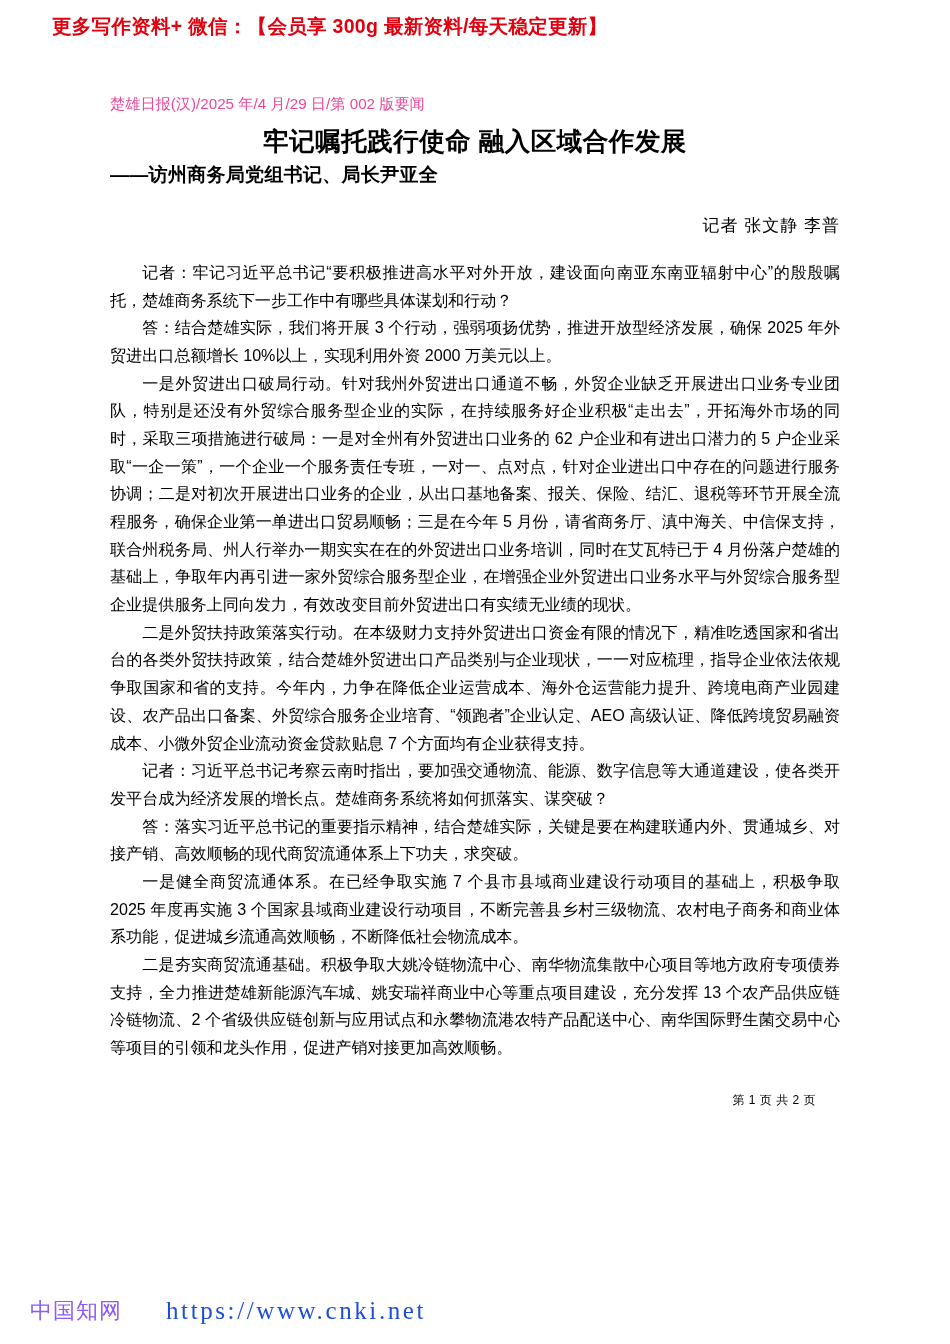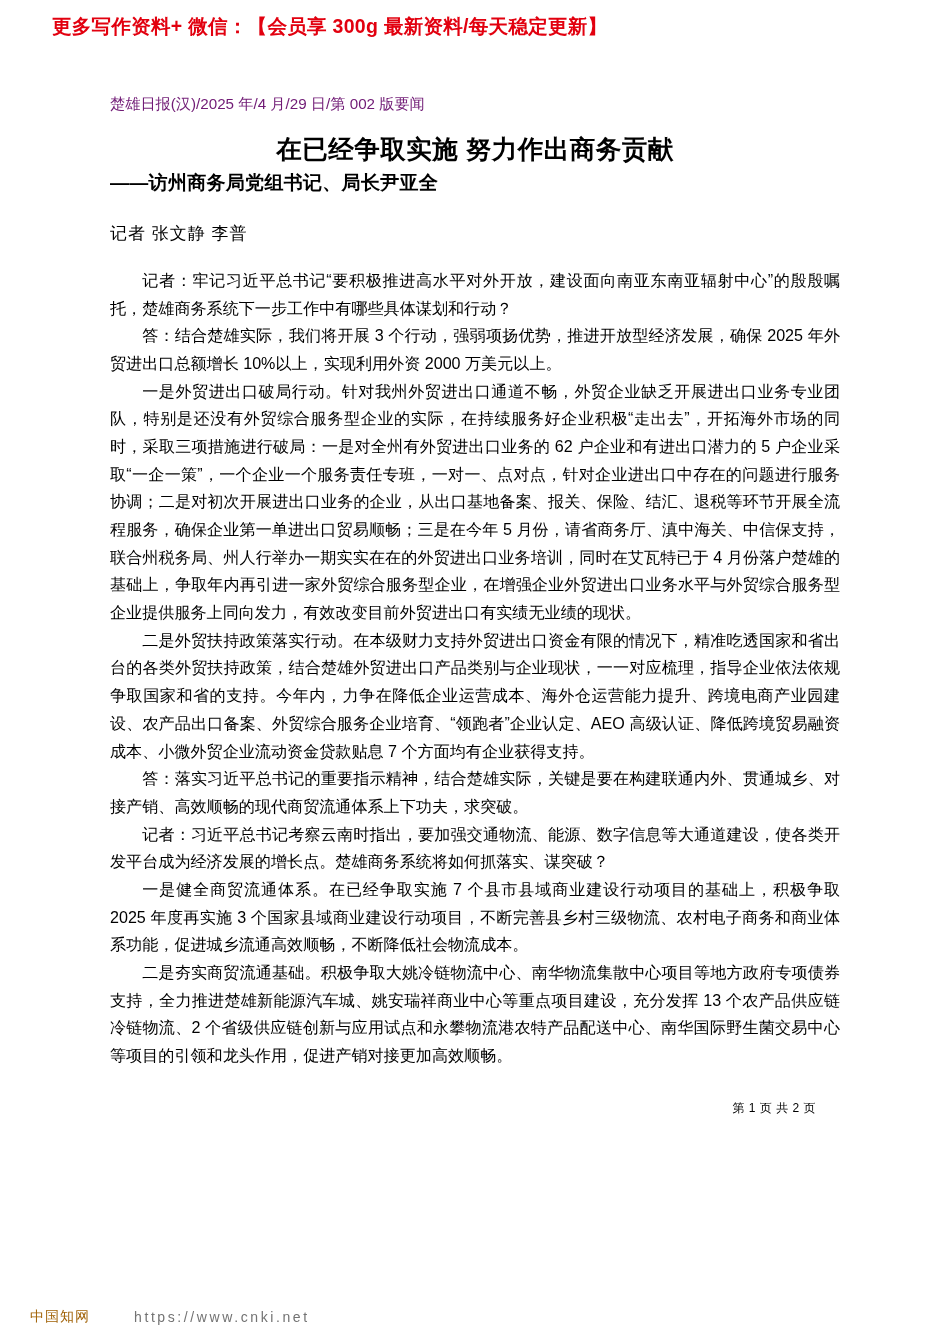--- a/index.html
+++ b/index.html
@@ -40,44 +40,44 @@
   .doc {
     position: absolute;
     top: 92px;
     left: 110px;
     width: 730px;
   }
 
   .source-line {
     font-size: 15.2px;
     line-height: 1.58;
-    color: #701a75;
+    color: #ec4899;
     width: 330px;
     text-align: justify;
-    margin-bottom: 16px;
+    margin-bottom: 8px;
   }
 
   .headline {
     text-align: center;
     font-size: 25.5px;
     font-weight: bold;
     letter-spacing: 0.5px;
     margin-top: 8px;
     line-height: 1.35;
   }
   .subheadline {
     text-align: left;
     font-size: 19px;
     font-weight: bold;
     letter-spacing: 0.3px;
     margin-top: 4px;
     line-height: 1.35;
   }
   .byline {
-    text-align: left;
+    text-align: right;
     font-size: 17px;
     margin-top: 26px;
     margin-bottom: 22px;
     letter-spacing: 1px;
   }
 
   .body-text p {
     margin: 0;
     font-size: 16.1px;
     line-height: 1.72;
@@ -100,56 +100,56 @@
   .watermark {
     position: absolute;
     left: 30px;
     bottom: 18px;
     display: flex;
     align-items: center;
     gap: 44px;
     opacity: 1;
   }
   .watermark-brand {
-    font-size: 14px;
-    color: #a16207;
+    font-size: 22px;
+    color: #8b5cf6;
     letter-spacing: 1px;
     font-family: "Liberation Serif", "DejaVu Serif", serif;
   }
   .watermark-url {
-    font-size: 14px;
-    color: #737373;
+    font-size: 25px;
+    color: #1d4ed8;
     letter-spacing: 2.6px;
-    font-family: Liberation Sans, sans-serif;
+    font-family: Liberation Serif, serif;
   }
 </style>
 </head>
 <body>
 
 <div class="page">
 
   <div class="promo-banner">更多写作资料+ 微信：【会员享 300g 最新资料/每天稳定更新】</div>
 
   <div class="doc">
 
     <div class="source-line">楚雄日报(汉)/2025 年/4 月/29 日/第 002 版要闻</div>
 
-    <div class="headline">在已经争取实施  努力作出商务贡献</div>
+    <div class="headline">牢记嘱托践行使命  融入区域合作发展</div>
 
     <div class="subheadline">——访州商务局党组书记、局长尹亚全</div>
 
     <div class="byline">记者  张文静  李普</div>
 
     <div class="body-text">
       <p>记者：牢记习近平总书记“要积极推进高水平对外开放，建设面向南亚东南亚辐射中心”的殷殷嘱托，楚雄商务系统下一步工作中有哪些具体谋划和行动？</p>
       <p>答：结合楚雄实际，我们将开展 3 个行动，强弱项扬优势，推进开放型经济发展，确保 2025 年外贸进出口总额增长 10%以上，实现利用外资 2000 万美元以上。</p>
       <p class="gap-before">一是外贸进出口破局行动。针对我州外贸进出口通道不畅，外贸企业缺乏开展进出口业务专业团队，特别是还没有外贸综合服务型企业的实际，在持续服务好企业积极“走出去”，开拓海外市场的同时，采取三项措施进行破局：一是对全州有外贸进出口业务的 62 户企业和有进出口潜力的 5 户企业采取“一企一策”，一个企业一个服务责任专班，一对一、点对点，针对企业进出口中存在的问题进行服务协调；二是对初次开展进出口业务的企业，从出口基地备案、报关、保险、结汇、退税等环节开展全流程服务，确保企业第一单进出口贸易顺畅；三是在今年 5 月份，请省商务厅、滇中海关、中信保支持，联合州税务局、州人行举办一期实实在在的外贸进出口业务培训，同时在艾瓦特已于 4 月份落户楚雄的基础上，争取年内再引进一家外贸综合服务型企业，在增强企业外贸进出口业务水平与外贸综合服务型企业提供服务上同向发力，有效改变目前外贸进出口有实绩无业绩的现状。</p>
       <p>二是外贸扶持政策落实行动。在本级财力支持外贸进出口资金有限的情况下，精准吃透国家和省出台的各类外贸扶持政策，结合楚雄外贸进出口产品类别与企业现状，一一对应梳理，指导企业依法依规争取国家和省的支持。今年内，力争在降低企业运营成本、海外仓运营能力提升、跨境电商产业园建设、农产品出口备案、外贸综合服务企业培育、“领跑者”企业认定、AEO 高级认证、降低跨境贸易融资成本、小微外贸企业流动资金贷款贴息 7 个方面均有企业获得支持。</p>
+      <p>记者：习近平总书记考察云南时指出，要加强交通物流、能源、数字信息等大通道建设，使各类开发平台成为经济发展的增长点。楚雄商务系统将如何抓落实、谋突破？</p>
       <p>答：落实习近平总书记的重要指示精神，结合楚雄实际，关键是要在构建联通内外、贯通城乡、对接产销、高效顺畅的现代商贸流通体系上下功夫，求突破。</p>
-      <p>记者：习近平总书记考察云南时指出，要加强交通物流、能源、数字信息等大通道建设，使各类开发平台成为经济发展的增长点。楚雄商务系统将如何抓落实、谋突破？</p>
       <p>一是健全商贸流通体系。在已经争取实施 7 个县市县域商业建设行动项目的基础上，积极争取 2025 年度再实施 3 个国家县域商业建设行动项目，不断完善县乡村三级物流、农村电子商务和商业体系功能，促进城乡流通高效顺畅，不断降低社会物流成本。</p>
       <p>二是夯实商贸流通基础。积极争取大姚冷链物流中心、南华物流集散中心项目等地方政府专项债券支持，全力推进楚雄新能源汽车城、姚安瑞祥商业中心等重点项目建设，充分发挥 13 个农产品供应链冷链物流、2 个省级供应链创新与应用试点和永攀物流港农特产品配送中心、南华国际野生菌交易中心等项目的引领和龙头作用，促进产销对接更加高效顺畅。</p>
     </div>
 
     <div class="page-footer">第 1 页  共 2 页</div>
 
   </div>
 
   <div class="watermark">
     <span class="watermark-brand">中国知网</span>

